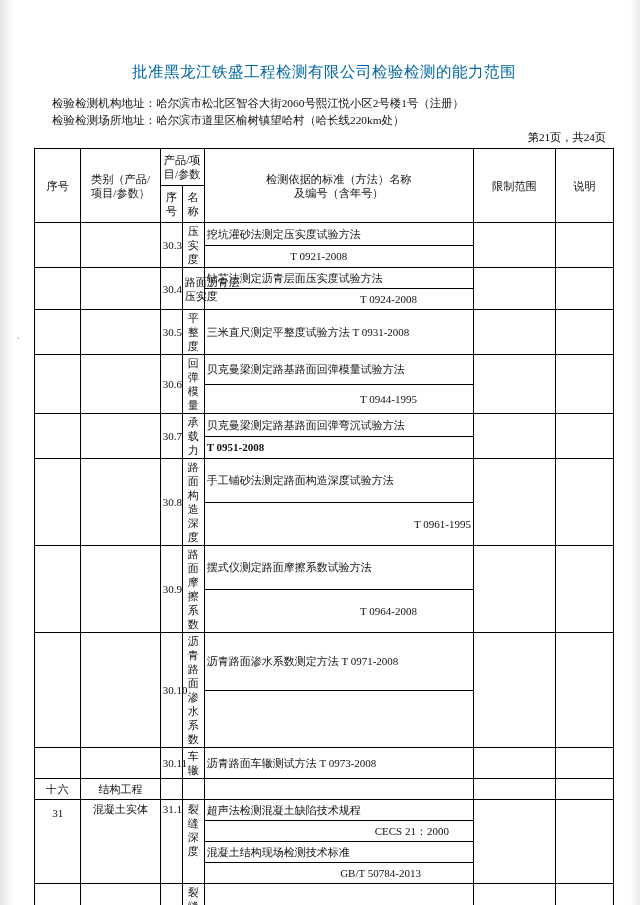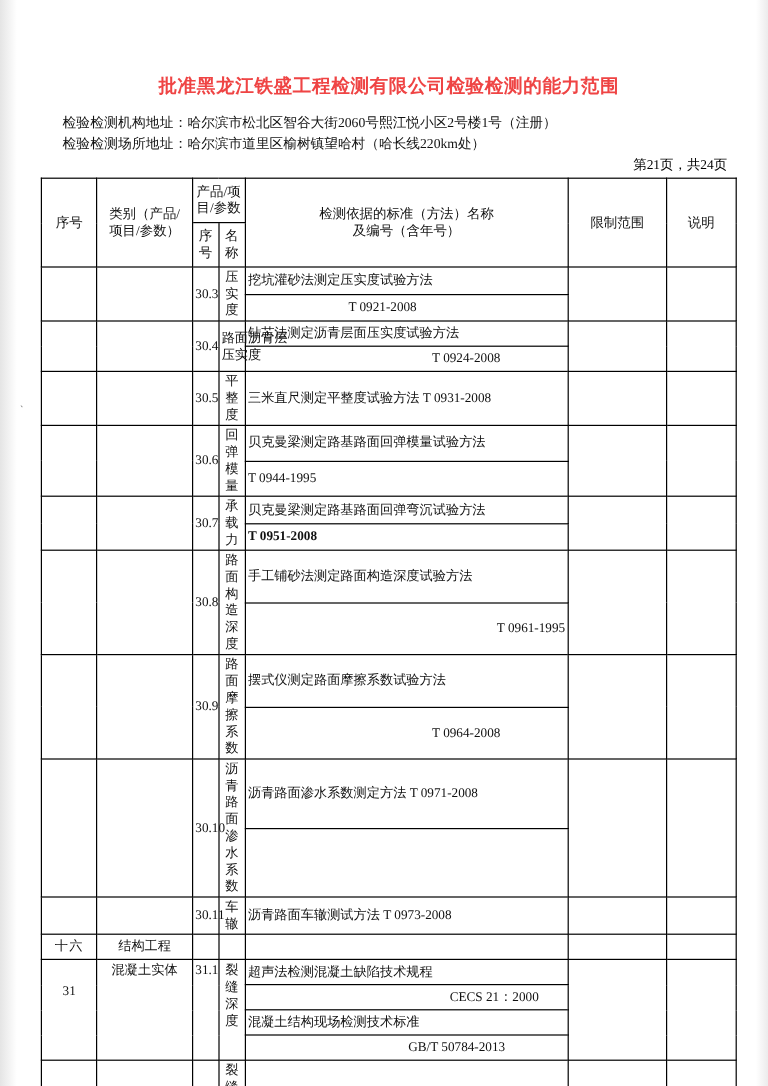--- a/index.html
+++ b/index.html
@@ -39,24 +39,24 @@
     opacity: .5;
     pointer-events: none;
   }
   .content {
     position: relative;
     padding: 62px 26px 0 34px;
   }
   .doc-title {
     text-align: center;
     font-size: 15.5px;
-    font-weight: bold;
+    font-weight: normal;
     letter-spacing: .5px;
     margin: 0 0 12px 0;
-    color: #ef4444;
+    color: #0369a1;
   }
   .meta {
     font-size: 11.4px;
     color: #111;
     line-height: 17px;
     margin-left: 18px;
   }
   .meta .row {
     white-space: nowrap;
   }
@@ -206,21 +206,21 @@
         <tr>
           <td class="c-seq rowcell" rowspan="2"></td>
           <td class="c-cat" rowspan="2"></td>
           <td class="c-pseq" rowspan="2">30.6</td>
           <td class="c-pname" rowspan="2">回弹模量</td>
           <td class="c-std rowcell">贝克曼梁测定路基路面回弹模量试验方法</td>
           <td class="c-lim" rowspan="2"></td>
           <td class="c-note" rowspan="2"></td>
         </tr>
         <tr>
-          <td class="c-std rowcell" style="padding-right:56px;">T 0944-1995</td>
+          <td class="c-std rowcell" style="text-align:right;padding-right:56px;">T 0944-1995</td>
         </tr>
 
         <tr>
           <td class="c-seq rowcell" rowspan="2"></td>
           <td class="c-cat" rowspan="2"></td>
           <td class="c-pseq" rowspan="2">30.7</td>
           <td class="c-pname" rowspan="2">承载力</td>
           <td class="c-std rowcell">贝克曼梁测定路基路面回弹弯沉试验方法</td>
           <td class="c-lim" rowspan="2"></td>
           <td class="c-note" rowspan="2"></td>
@@ -285,21 +285,21 @@
           <td class="c-seq rowcell sect-label">十六</td>
           <td class="c-cat">结构工程</td>
           <td class="c-pseq"></td>
           <td class="c-pname"></td>
           <td class="c-std rowcell"></td>
           <td class="c-lim"></td>
           <td class="c-note"></td>
         </tr>
 
         <tr>
-          <td class="c-seq rowcell" rowspan="4" style="vertical-align:top;padding-top:19px;">31</td>
+          <td class="c-seq rowcell" rowspan="4" style="vertical-align:top;padding-top:6px;">31</td>
           <td class="c-cat" rowspan="4" style="vertical-align:top;padding-top:2px;">混凝土实体</td>
           <td class="c-pseq" rowspan="4" style="vertical-align:top;padding-top:2px;">31.1</td>
           <td class="c-pname" rowspan="4" style="vertical-align:top;padding-top:2px;">裂缝深度</td>
           <td class="c-std rowcell">超声法检测混凝土缺陷技术规程</td>
           <td class="c-lim" rowspan="4"></td>
           <td class="c-note" rowspan="4"></td>
         </tr>
         <tr>
           <td class="c-std rowcell" style="text-align:right;padding-right:24px;">CECS 21：2000</td>
         </tr>

